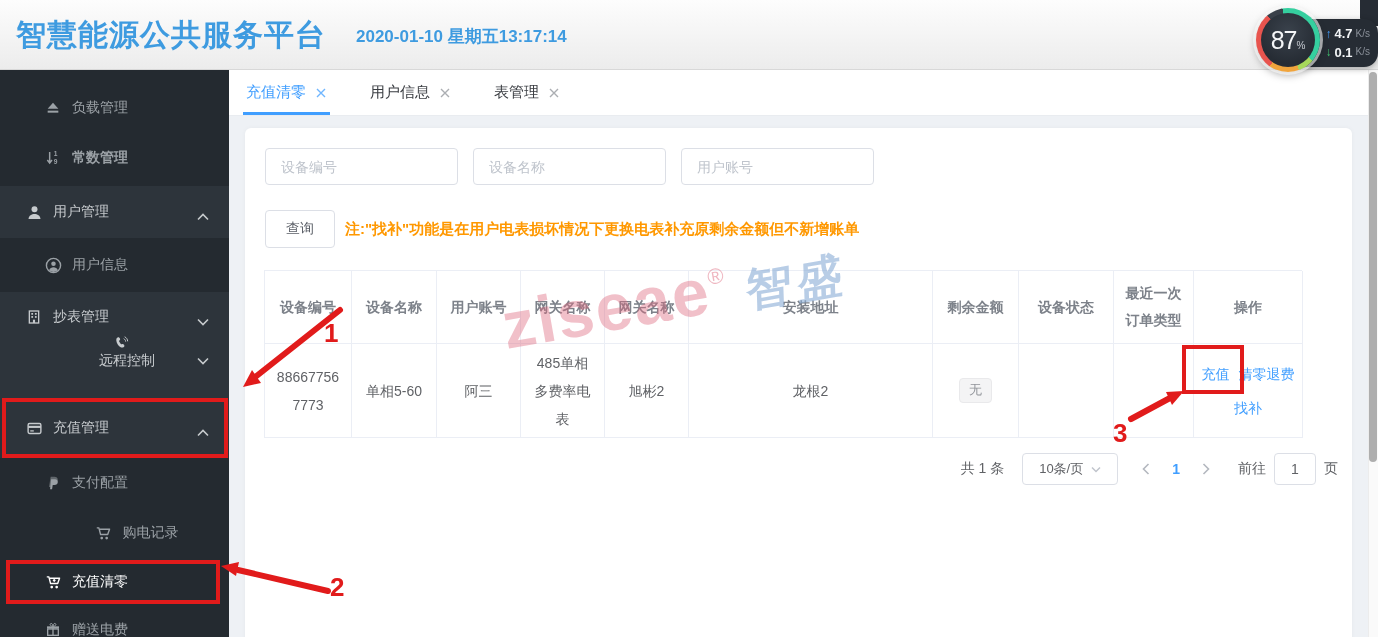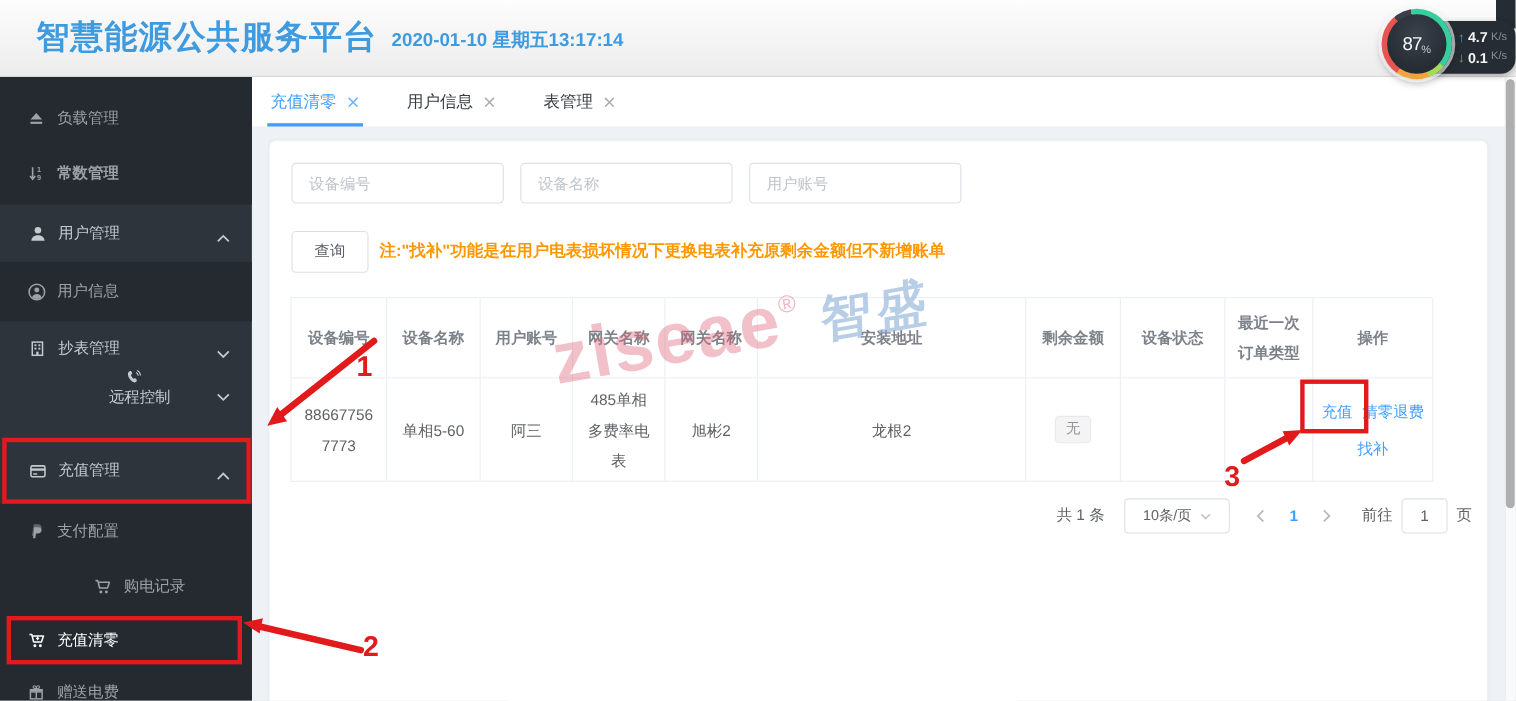--- a/index.html
+++ b/index.html
@@ -2,21 +2,21 @@
 <html><head>
 <meta charset="utf-8">
 <style>
   html,body{margin:0;padding:0;background:#e8e8e8;}
   *{box-sizing:border-box;}
   .screen{position:relative;width:1378px;height:637px;overflow:hidden;background:#eef1f5;
           font-family:"Liberation Sans","DejaVu Sans",sans-serif;}
   
   .header{position:absolute;left:0;top:0;width:1378px;height:70px;
           background:linear-gradient(#fdfdfd,#ececec);border-bottom:1px solid #d8d8d8;z-index:2;}
-  .app-title{position:absolute;left:33px;top:0;line-height:70px;font-size:30px;font-weight:800;
+  .app-title{position:absolute;left:16px;top:0;line-height:70px;font-size:30px;font-weight:800;
              color:#3e9be0;letter-spacing:1px;}
   .app-time{position:absolute;left:356px;top:0;line-height:74px;font-size:17px;font-weight:700;color:#3e9be0;}
   
   .net-pill{position:absolute;left:1292px;top:19px;width:86px;height:48px;background:#262c34;
             border-radius:14px;z-index:11;display:flex;flex-direction:column;justify-content:space-evenly;
             padding:3px 8px 3px 24px;box-shadow:0 2px 6px rgba(0,0,0,.3);}
   .net-row{display:flex;align-items:center;justify-content:flex-end;gap:3px;line-height:1;}
   .net-arrow{font-size:12px;font-weight:bold;}
   .net-up{color:#3f9bf8;}
   .net-down{color:#3ec26d;}
@@ -24,29 +24,29 @@
   .net-unit{color:#8a9099;font-size:10px;}
   .corner-tab{position:absolute;left:1360px;top:0;width:18px;height:26px;background:#262c34;
               border-radius:0 0 0 8px;z-index:11;}
   .ring{position:absolute;left:1256px;top:8px;width:64px;height:64px;border-radius:50%;z-index:12;
         background:conic-gradient(from 0deg,#35cf9f 0 130deg,#a6d85a 130deg 160deg,#f0a43c 160deg 215deg,
                    #e8544e 215deg 320deg,#3a4049 320deg 350deg,#35cf9f 350deg 360deg);
         box-shadow:0 0 0 3px rgba(252,252,252,.6),0 3px 8px rgba(0,0,0,.35);}
   .ring-core{position:absolute;inset:5px;border-radius:50%;
              background:radial-gradient(circle at 50% 35%,#3a424c,#262c34 70%);
              display:flex;align-items:center;justify-content:center;}
-  .ring-pct{color:#f4f6f8;font-size:17px;font-weight:400;letter-spacing:-1px;}
+  .ring-pct{color:#f4f6f8;font-size:25px;font-weight:400;letter-spacing:-1px;}
   .ring-unit{color:#c7cbd1;font-size:10px;margin-top:10px;}
   
   .sidebar{position:absolute;left:0;top:70px;width:229px;height:567px;background:#2d343b;z-index:3;}
   .sb-shade{position:absolute;left:0;width:229px;background:#242a30;}
   .side-item{position:absolute;left:0;width:229px;height:44px;display:flex;align-items:center;
              font-size:14px;color:#9ba1a6;cursor:pointer;}
   .side-item.top{padding-left:25px;color:#c6cacd;}
-  .side-item.sub{padding-left:24px;}
+  .side-item.sub{padding-left:44px;}
   .side-item.active{color:#ffffff;}
   .s-icon{width:18px;height:18px;margin-right:10px;display:flex;align-items:center;justify-content:center;flex:none;}
   .chev{position:absolute;right:20px;top:18px;}
   
   .tabbar{position:absolute;left:229px;top:70px;width:1149px;height:46px;background:#ffffff;
           border-bottom:1px solid #e9ecf0;display:flex;align-items:stretch;padding-left:14px;gap:37px;z-index:2;}
   .tab{position:relative;display:flex;align-items:center;gap:9px;font-size:15px;color:#3a3d42;
        cursor:pointer;padding:0 3px;}
   .tab.active{color:#409eff;}
   .tab.active::after{content:"";position:absolute;left:0;right:0;bottom:0;height:3px;background:#409eff;}

